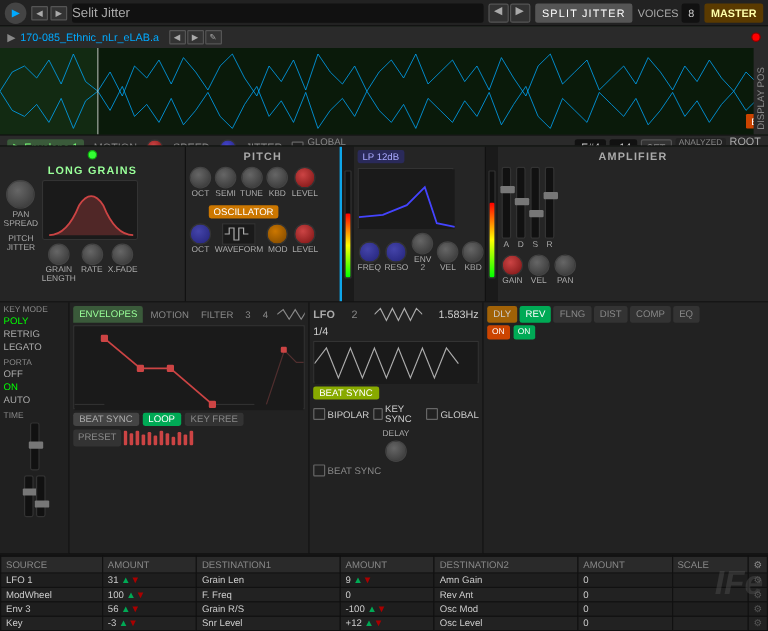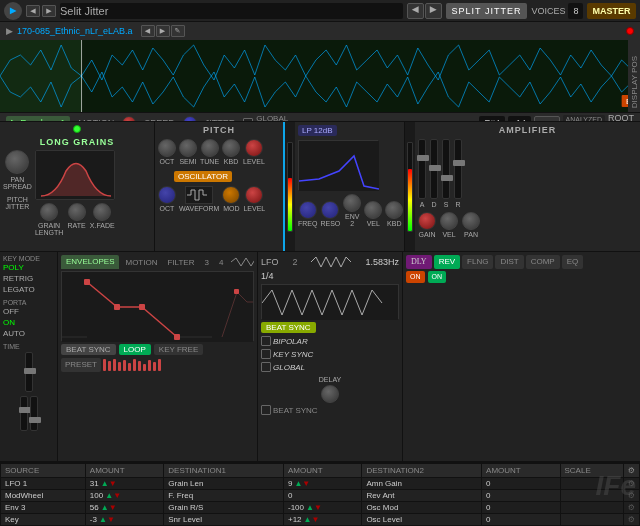--- a/index.html
+++ b/index.html
@@ -413,21 +413,21 @@
     .lfo-section {
       width: 145px;
       background: #222;
       border-right: 1px solid #111;
       padding: 3px;
     }
     .lfo-header {
       display: flex; align-items: center; justify-content: space-between;
       margin-bottom: 2px;
     }
-    .lfo-label { font-size: 9px; font-weight: normal; color: #aaa; text-transform: uppercase; }
+    .lfo-label { font-size: 9px; font-weight: bold; color: #aaa; text-transform: uppercase; }
     .lfo-freq { font-size: 9px; color: #ccc; }
     .beat-sync-btn {
       background: #333;
       color: #aaa;
       padding: 1px 5px;
       font-size: 8px;
       border-radius: 2px;
       cursor: pointer;
     }
     .beat-sync-btn.active { background: #8a0; color: #fff; }
@@ -452,21 +452,21 @@
       background: #333;
       color: #888;
       padding: 0 5px;
       height: 14px;
       line-height: 14px;
       font-size: 8px;
       border-radius: 2px;
       cursor: pointer;
     }
     .fx-tab.active { background: #0a5; color: #fff; }
-    .fx-tab.on { background: #701a75; color: #ccc; font-family: Liberation Serif, serif; }
+    .fx-tab.on { background: #a16207; color: #ccc; }
     .reverb-section {
       margin-top: 3px;
     }
     .reverb-label {
       font-size: 8px; color: #888; text-align: center;
       text-transform: uppercase; letter-spacing: 1px;
       margin-bottom: 2px;
     }
     .reverb-delay-label {
       font-size: 8px; color: #888; text-align: center;
@@ -940,21 +940,21 @@
     </div>
     <div class="lfo-graph">
       <svg width="100%" height="35">
         <rect width="100%" height="35" fill="#1a1a1a"></rect>
         <polyline points="0,18 10,5 20,30 30,5 40,30 50,5 60,30 70,5 80,30 90,5 100,30 110,5 120,18" stroke="#aaa" stroke-width="1" fill="none"></polyline>
       </svg>
     </div>
     <div style="display:flex;gap:4px;align-items:center;margin-bottom:3px;">
       <div class="beat-sync-btn active">BEAT SYNC</div>
     </div>
-    <div style="display:flex;gap:3px;flex-direction:column;font-size:8px;font-style:italic;">
+    <div style="display:flex;gap:3px;flex-direction:row;font-size:8px;">
       <div style="display:flex;align-items:center;gap:2px;">
         <div class="checkbox-fake"></div>
         <span>BIPOLAR</span>
       </div>
       <div style="display:flex;align-items:center;gap:2px;">
         <div class="checkbox-fake"></div>
         <span>KEY SYNC</span>
       </div>
       <div style="display:flex;align-items:center;gap:2px;">
         <div class="checkbox-fake"></div>

